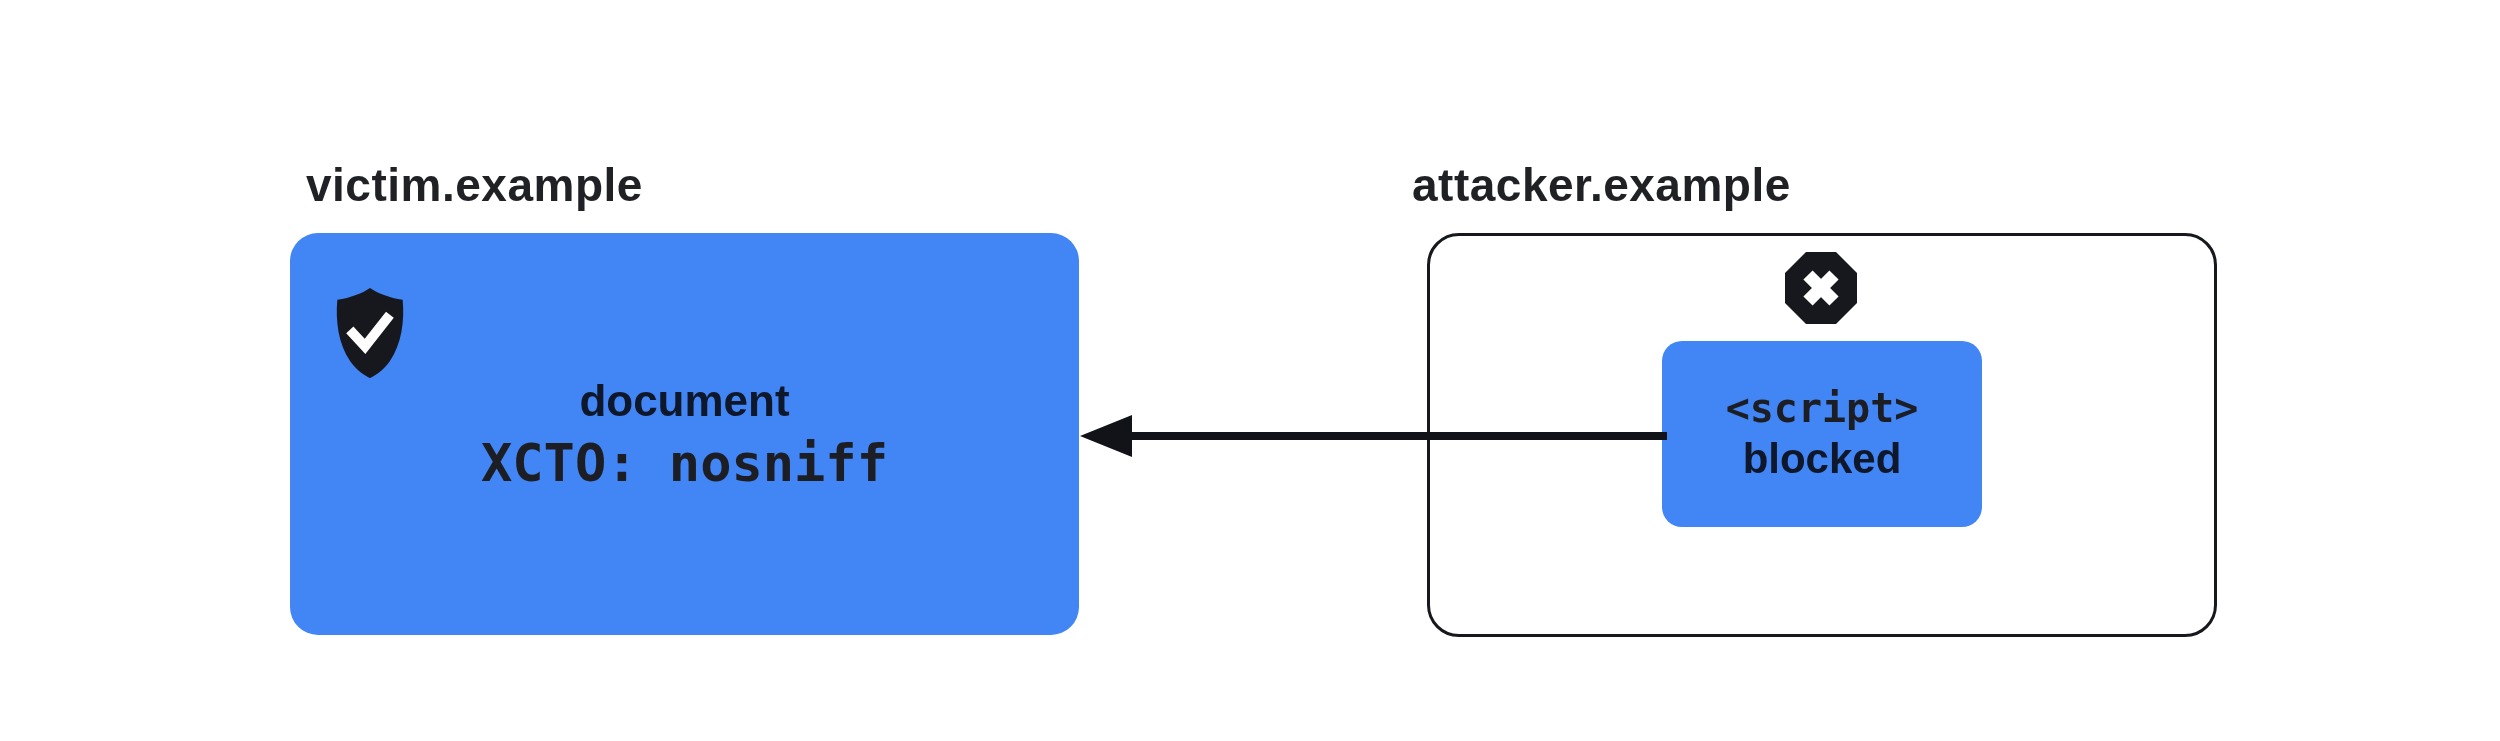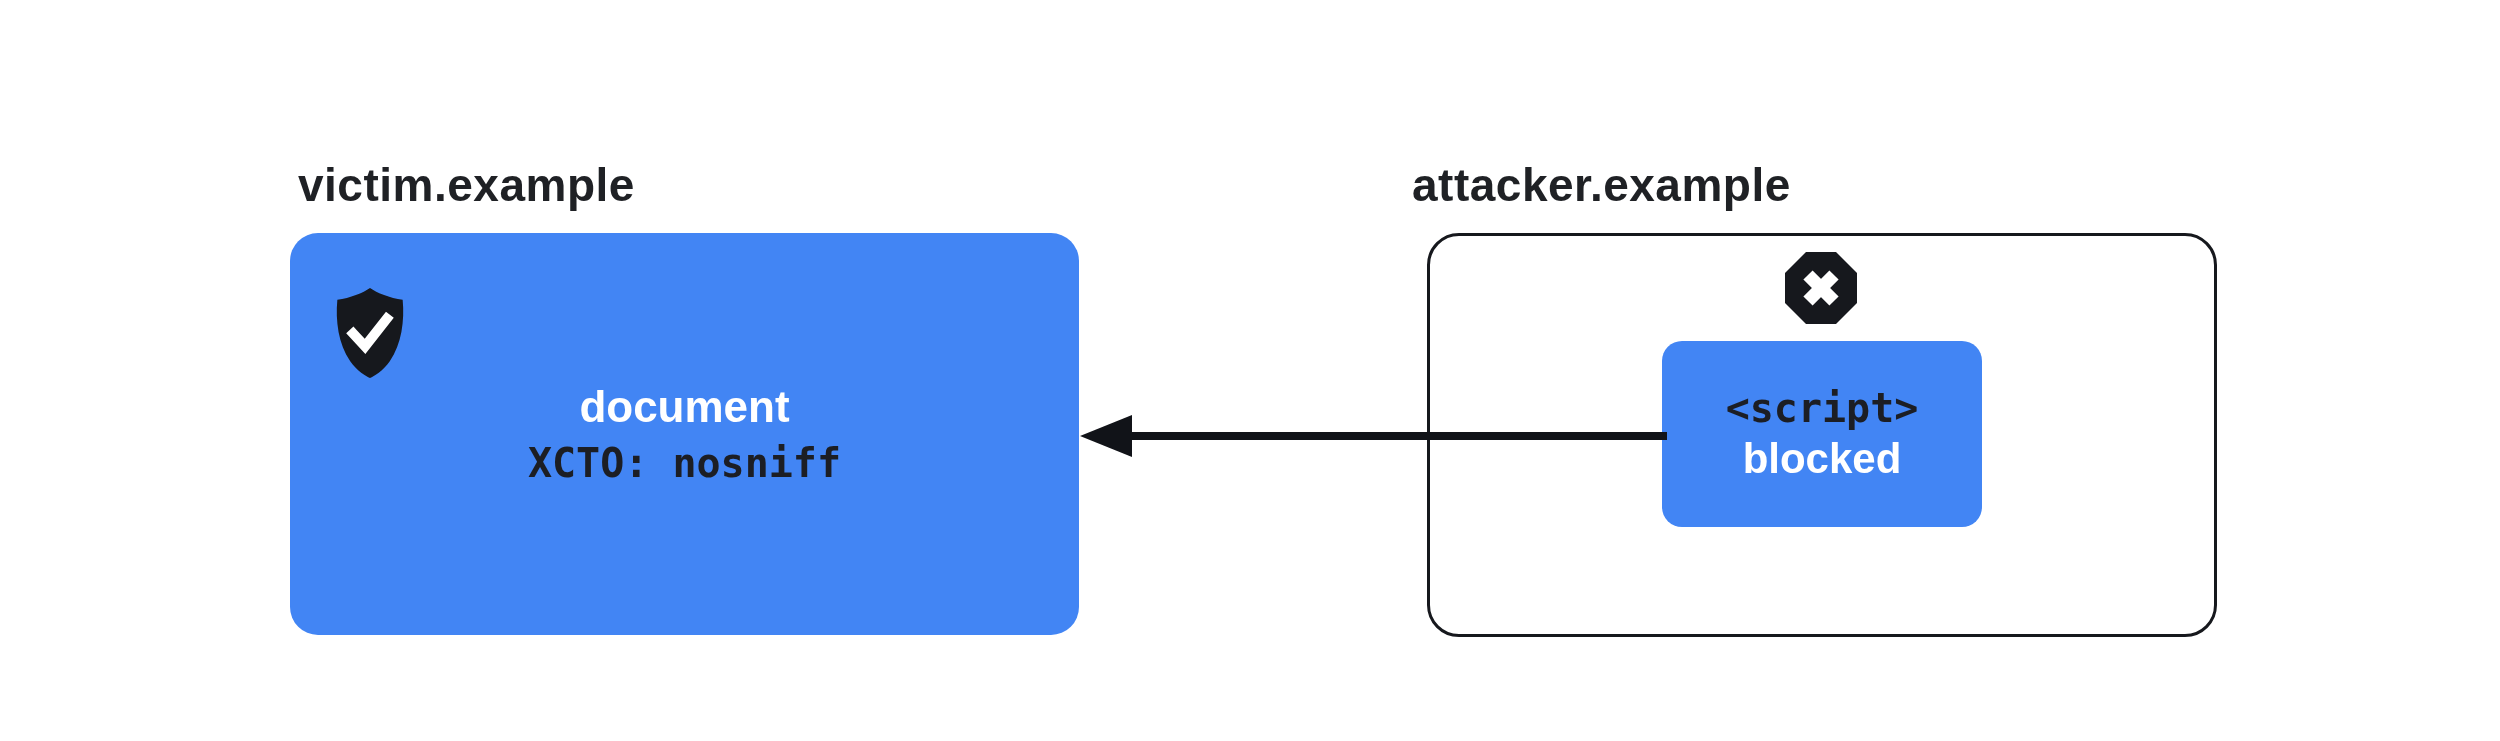--- a/index.html
+++ b/index.html
@@ -13,21 +13,21 @@
   }
   .origin-label {
     position: absolute;
     top: 158px;
     font-size: 46px;
     font-weight: 700;
     letter-spacing: 0.5px;
     color: #1f2125;
     white-space: nowrap;
   }
-  #victim-label { left: 298px; }
+  #victim-label { left: 306px; }
   #attacker-label { left: 1412px; }
 
   #victim-card {
     position: absolute;
     left: 290px; top: 233px;
     width: 789px; height: 402px;
     background: #4285F4;
     border-radius: 28px;
     display: flex;
     flex-direction: column;
@@ -65,28 +65,28 @@
     flex-direction: column;
     align-items: center;
     justify-content: center;
     gap: 10px;
   }
 
   .card-line-sans {
     font-family: "Liberation Sans", sans-serif;
     font-weight: 700;
     font-size: 44px;
-    color: #ffffff;
+    color: #0f172a;
     line-height: 1.0;
     white-space: pre;
   }
   .card-line-mono {
     font-family: "DejaVu Sans Mono", "Liberation Mono", monospace;
     font-weight: 700;
-    font-size: 40px;
+    font-size: 52px;
     color: #1c1e24;
     line-height: 1.0;
     white-space: pre;
   }
   #script-card .card-line-mono { font-size: 40px; }
   #script-card .card-line-sans { font-size: 42px; text-align: center; }
 
   #arrow-svg {
     position: absolute;
     left: 1077px; top: 407px;

